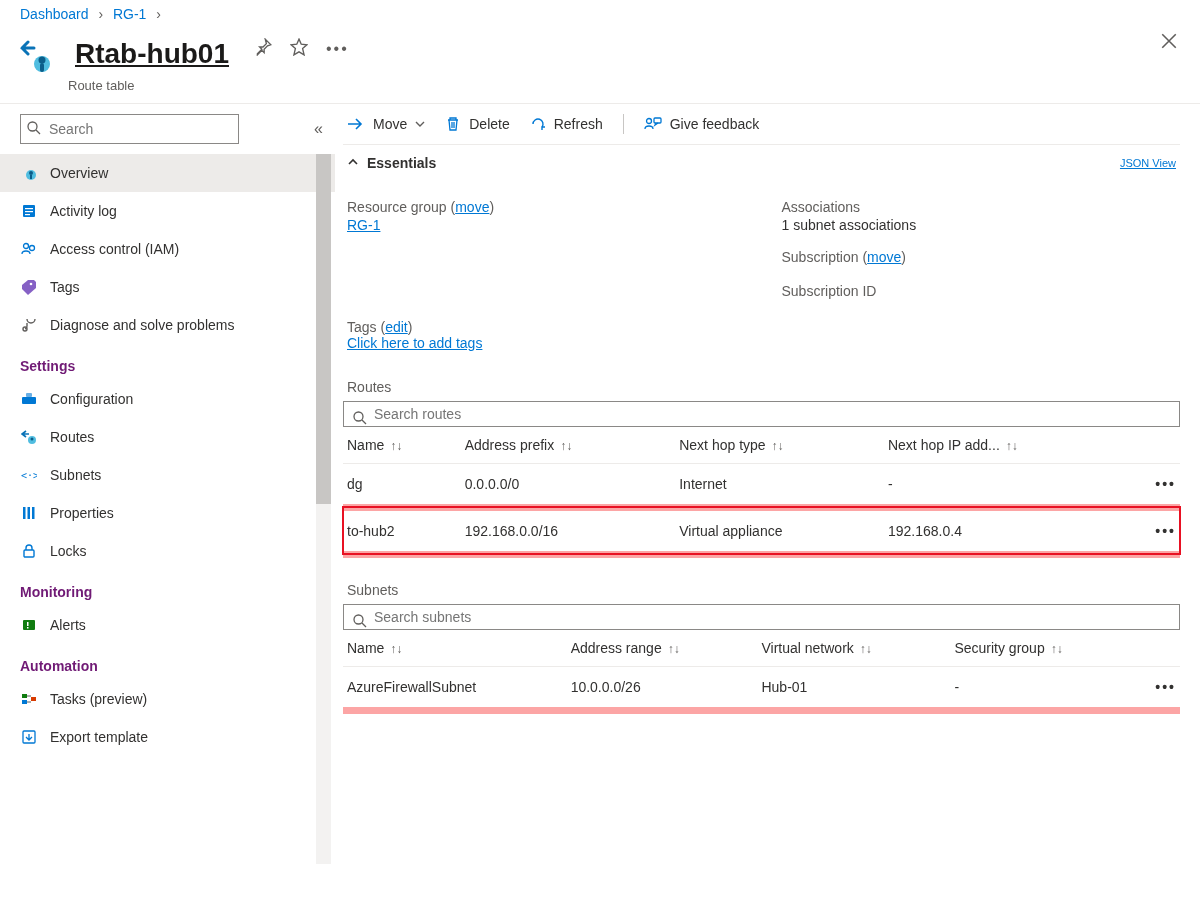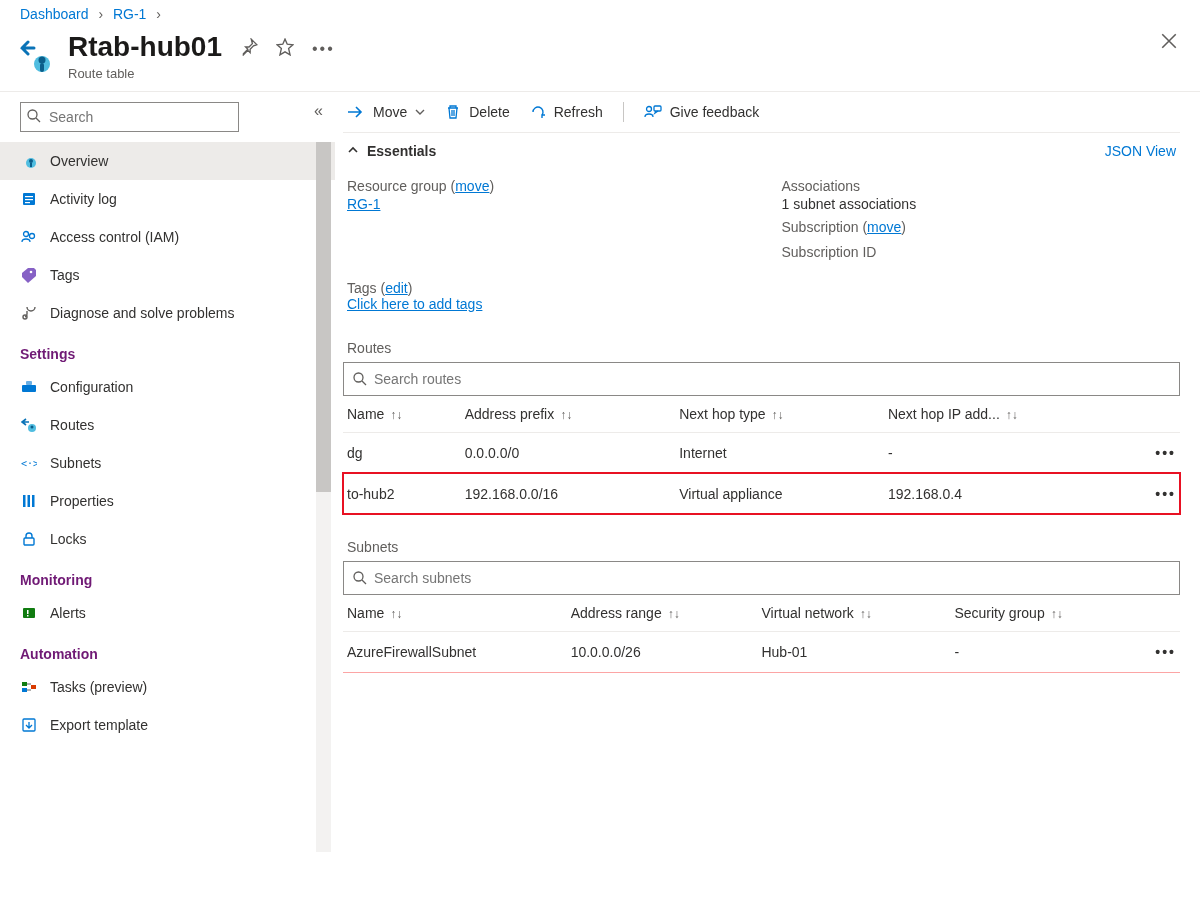--- a/index.html
+++ b/index.html
@@ -8,30 +8,30 @@
   .root { width:1200px; height:905px; position:relative; overflow:hidden; }
 
   
   .breadcrumb { padding:6px 20px 4px 20px; font-size:14px; }
   .breadcrumb span.sep { color:#605e5c; margin:0 6px; }
   .breadcrumb a { color:#0078d4; text-decoration:none;margin-top:16px; }
 
   
   .header { display:flex; align-items:flex-start; padding:4px 20px 10px 20px; position:relative; }
   .header .hicon { width:36px; height:36px; margin-right:12px; margin-top:8px; }
-  .header .titleblock h1 { margin:0; font-size:28px; font-weight:600; color:#1b1a19; line-height:1.2; }
+  .header .titleblock h1 { margin:7px; font-size:28px; font-weight:600; color:#1b1a19; line-height:1.2;text-decoration:underline; }
   .header .titleblock .subtitle { font-size:13px; color:#605e5c; margin-top:2px; }
   .header .hactions { display:flex; align-items:center; margin-left:18px; margin-top:8px; gap:18px; }
   .header .hactions svg, .header .hactions .dots { cursor:pointer; }
   .header .close { position:absolute; right:22px; top:6px; cursor:pointer; }
 
   
   .body { display:flex; height:calc(905px - 110px); }
   .sidebar { width:335px; flex:0 0 335px; border-top:1px solid #edebe9; position:relative; }
-  .sidebar .srchrow { display:flex; padding:10px 12px 10px 20px; gap:14px; }
+  .sidebar .srchrow { display:flex; align-items:center; padding:10px 12px 10px 20px; gap:14px; }
   .sidebar .srchrow input { flex:1; height:30px; border:1px solid #8a8886; padding:0 8px 0 28px; font-size:14px; outline:none; }
   .srchwrap { position:relative; flex:1; }
   .srchwrap .sicon { position:absolute; left:6px; top:6px; }
   .sidebar .collapse-btn { cursor:pointer; font-size:16px; color:#605e5c; }
   .sidebar .scroll { position:relative; }
   .sidebar .scroll .sbar-track { position:absolute; right:4px; top:0; width:15px; height:710px; background:#f3f2f1; }
   .sidebar .scroll .sbar-thumb { position:absolute; right:4px; top:0; width:15px; height:350px; background:#c8c6c4; }
   .sidebar .nav-item { display:flex; align-items:center; gap:12px; padding:10px 20px; font-size:14px; cursor:pointer; }
   .sidebar .nav-item.active { background:#edebe9; }
   .sidebar .section-header { padding:14px 20px 6px 20px; font-weight:600; font-size:14px; color:#701a75; }
@@ -39,39 +39,39 @@
 
   
   .main { flex:1; border-top:1px solid #edebe9; padding:0 20px 20px 8px; overflow:hidden; }
   .toolbar { display:flex; align-items:center; gap:20px; padding:10px 0 10px 4px; border-bottom:1px solid #edebe9; }
   .toolbar .tbtn { display:flex; align-items:center; gap:8px; font-size:14px; color:#323130; cursor:pointer; }
   .toolbar .sep { width:1px; height:20px; background:#c8c6c4; }
 
   .essentials { display:flex; align-items:center; padding:10px 4px 4px 4px; }
   .essentials .chev { margin-right:8px; cursor:pointer; }
   .essentials .etitle { font-weight:600; font-size:14px; }
-  .essentials .jsonview { margin-left:auto; color:#0078d4; cursor:pointer; font-size:14px; }
+  .essentials .jsonview { margin-left:auto; color:#0078d4; cursor:pointer; font-size:11px;text-decoration:underline; }
 
   .propgrid { display:grid; grid-template-columns: 1fr 1fr; column-gap:40px; row-gap:0; padding:8px 4px 0 4px; font-size:14px; }
-  .propcell .plabel { color:#605e5c; margin-top:7px; }
+  .propcell .plabel { color:#605e5c; margin-top:16px; }
   .propcell .pvalue { color:#323130; margin-top:2px; }
 
   .tagsline { padding:18px 4px 4px 4px; font-size:14px; }
   .tagsline .tl1 { color:#605e5c; }
   .tagsline .tl2 a { color:#0078d4; }
 
   .tableblock { margin-top:24px; }
   .tableblock .tbtitle { font-size:14px; color:#605e5c; margin:0 0 6px 4px; }
-  .tableblock .srchbox { position:relative; border:1px solid #8a8886; height:34px; }
+  .tableblock .srchbox { position:relative; border:1px solid #8a8886; height:26px; }
   .tableblock .srchbox input { width:100%; height:100%; border:none; outline:none; padding:0 8px 0 30px; font-size:14px; }
   .tableblock .srchbox .sicon { position:absolute; left:8px; top:8px; }
   table.grid { width:100%; border-collapse:collapse; }
   table.grid th { text-align:left; font-weight:400; font-size:14px; color:#323130; padding:10px 4px; border-bottom:1px solid #edebe9; white-space:nowrap; }
   table.grid th .sort { margin-left:6px; color:#605e5c; font-size:12px; }
-  table.grid td { padding:12px 4px; border-bottom:1px solid #fca5a5; font-size:14px; }
+  table.grid td { padding:12px 4px; border-bottom:7px solid #fca5a5; font-size:14px; }
   table.grid td.actions, table.grid th.actions { text-align:right; width:40px; }
   .dotsbtn { cursor:pointer; letter-spacing:2px; font-weight:700; color:#323130; }
   tr.hl { outline:2px solid #e81123; outline-offset:-1px; }
 
 </style>
 </head>
 <body>
 
 <div class="root">
 

